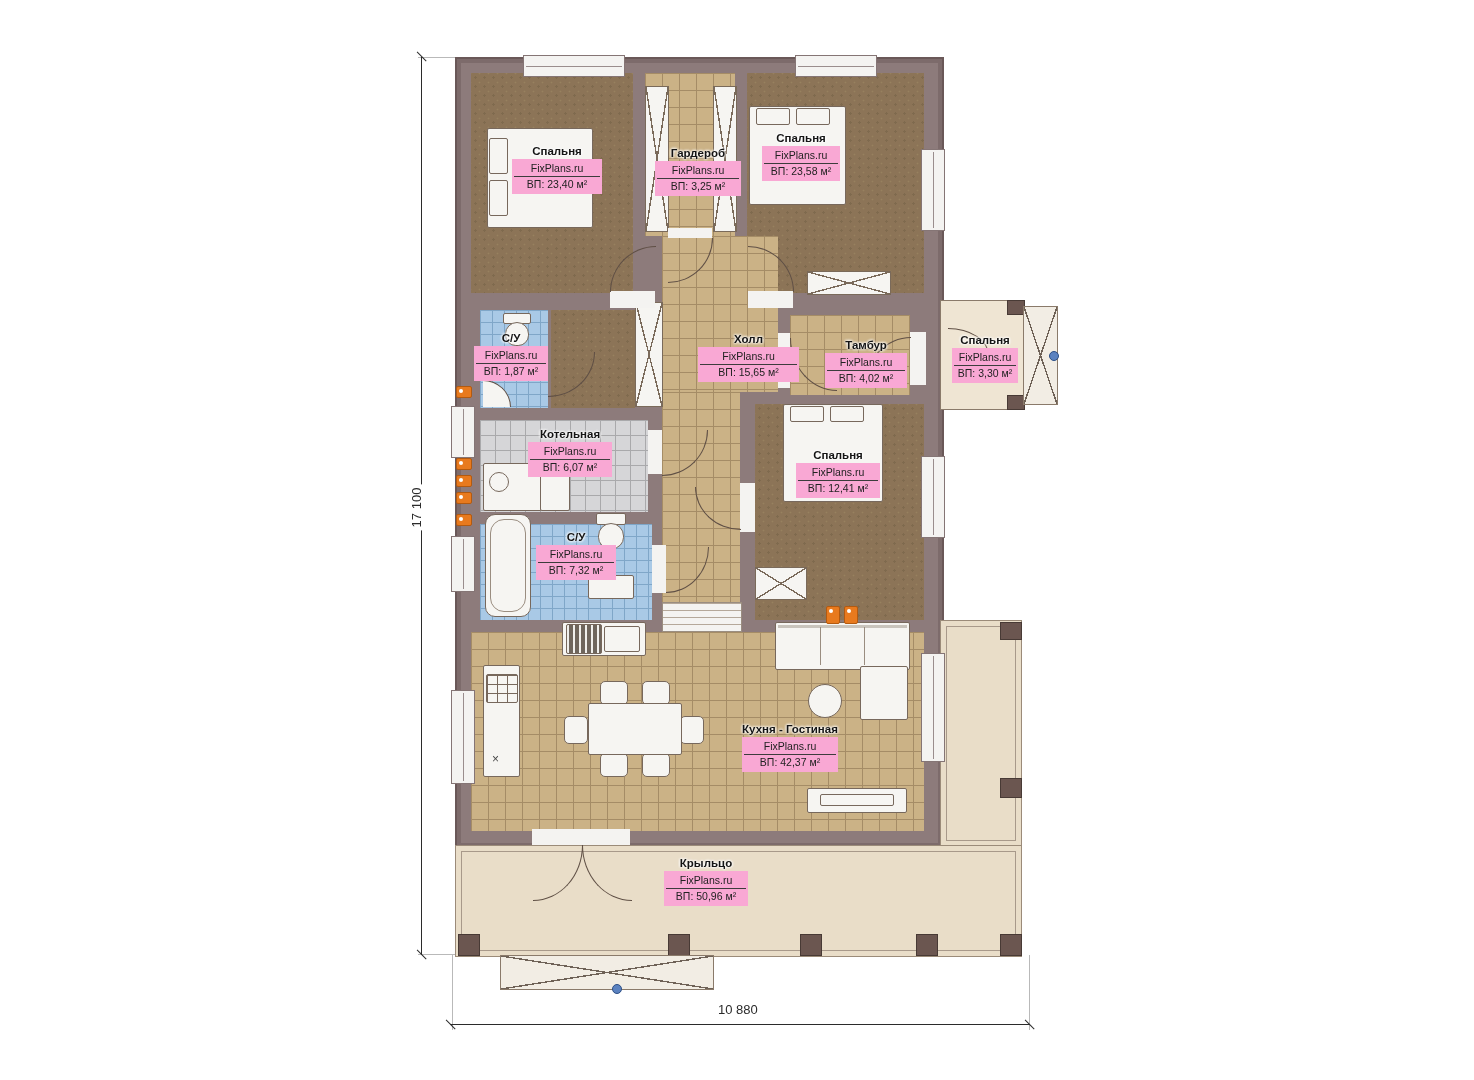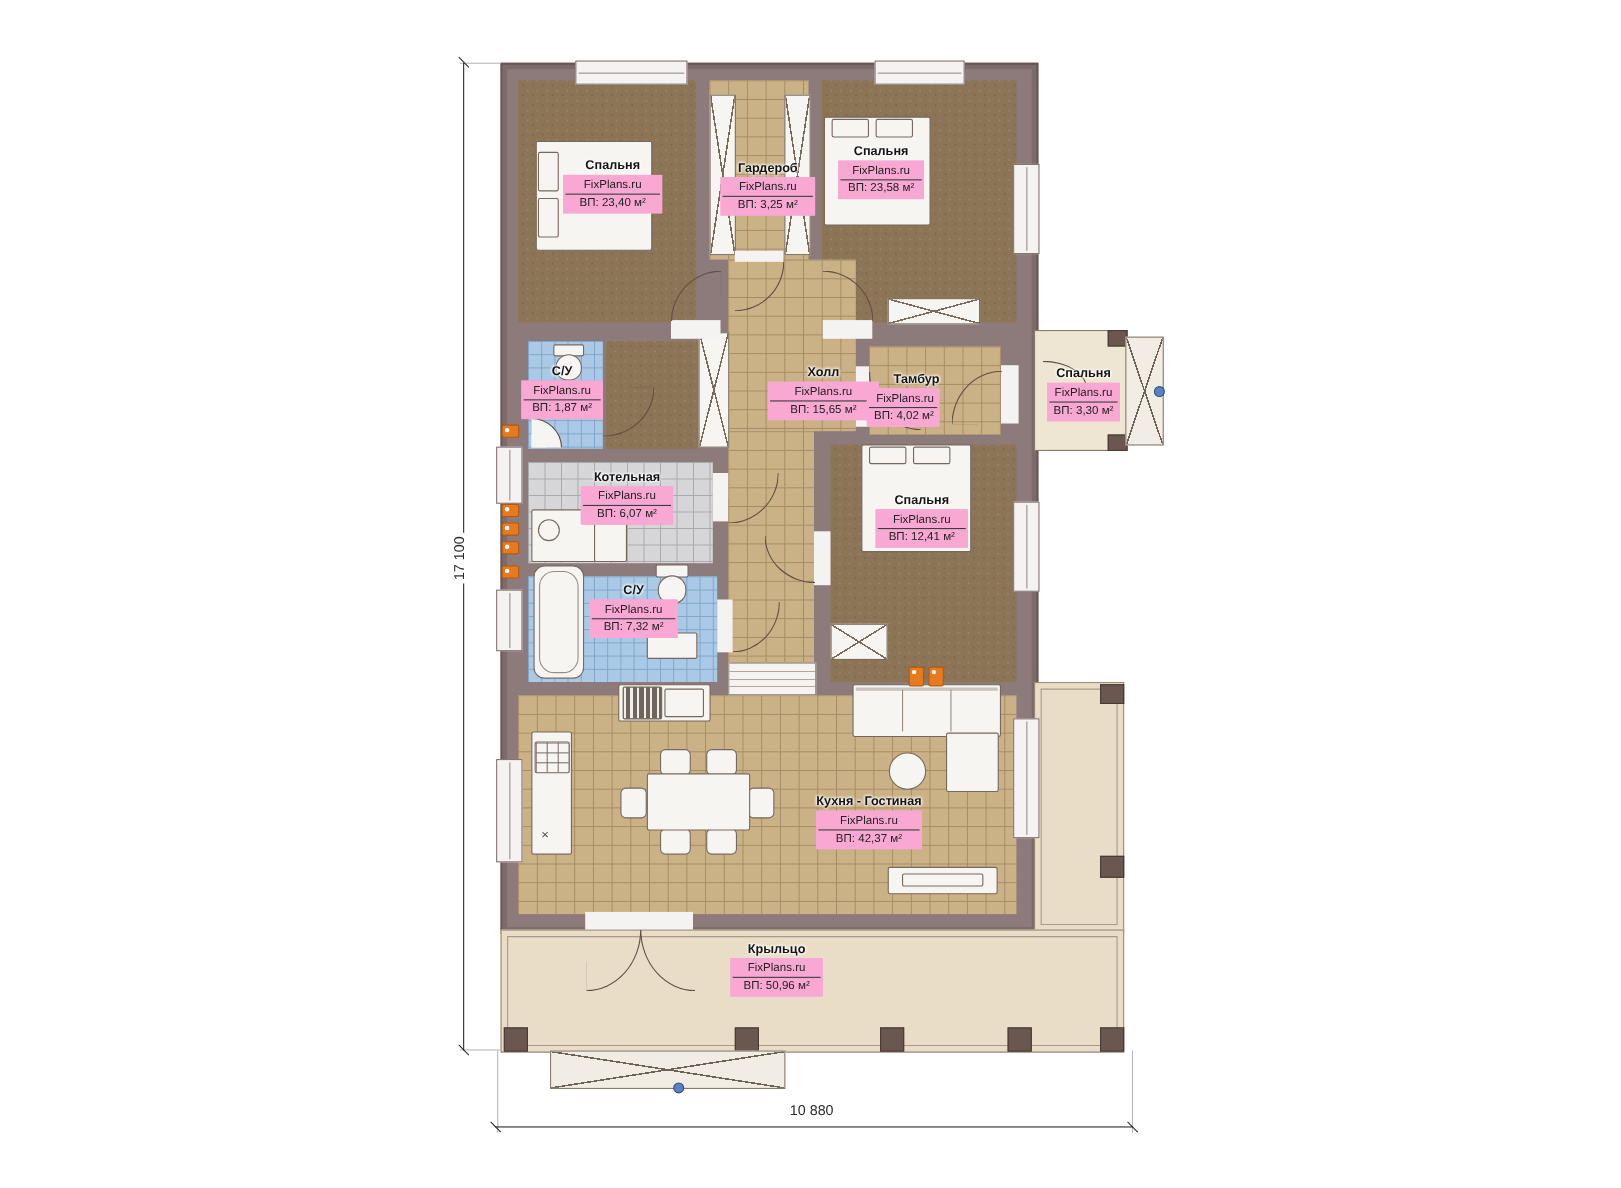--- a/index.html
+++ b/index.html
@@ -236,21 +236,21 @@
       <div class="rarea">ВП: 1,87 м²</div>
     </div>
   </div>
   <div class="rlabel" style="left:681px;top:333px;width:101px;margin-left:17px;">
     <div class="rname">Холл</div>
     <div class="rbox">
       <div class="rwm">FixPlans.ru</div>
       <div class="rarea">ВП: 15,65 м²</div>
     </div>
   </div>
-  <div class="rlabel" style="left:788px;top:339px;width:66px;text-align:right;">
+  <div class="rlabel" style="left:825px;top:339px;width:82px;">
     <div class="rname">Тамбур</div>
     <div class="rbox">
       <div class="rwm">FixPlans.ru</div>
       <div class="rarea">ВП: 4,02 м²</div>
     </div>
   </div>
   <div class="rlabel" style="left:952px;top:334px;width:66px;">
     <div class="rname">Спальня</div>
     <div class="rbox">
       <div class="rwm">FixPlans.ru</div>

